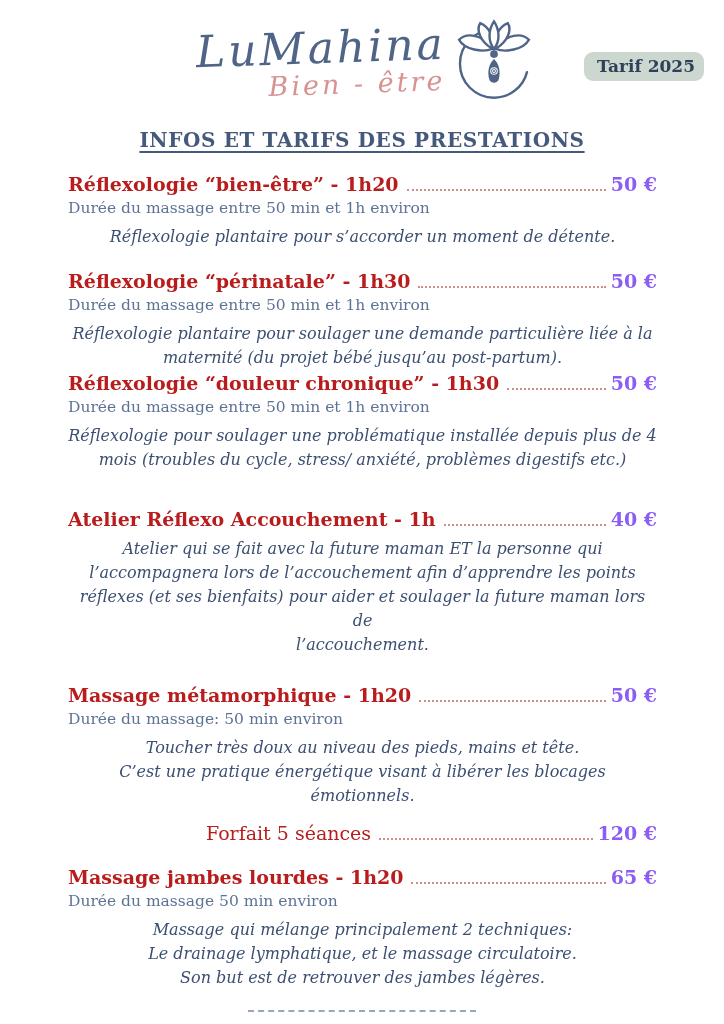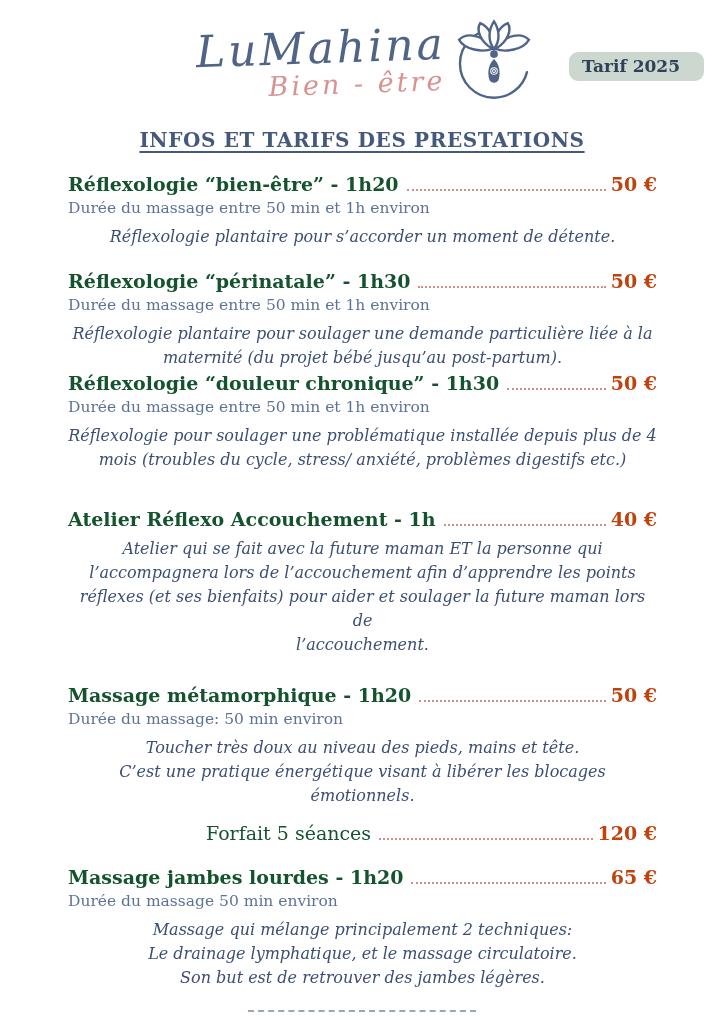--- a/index.html
+++ b/index.html
@@ -42,21 +42,21 @@
   .logo-icon { width: 92px; height: 92px; margin-top: -4px; }
 
   .badge {
     position: absolute;
     top: 52px;
     right: 20px;
     background: #ccd8cf;
     color: #2f4158;
     font-weight: bold;
     font-size: 17px;
-    padding: 4px 24px 5px 13px;
+    padding: 4px 9px 5px 13px;
     border-radius: 9px;
   }
 
   
   .page-title {
     text-align: center;
     margin-top: 22px;
     font-size: 20px;
     font-weight: bold;
     letter-spacing: 0.6px;
@@ -71,34 +71,34 @@
 
   .item { margin-bottom: 20px; }
   .item.gap-s { margin-bottom: 1px; }
   .item.gap-m { margin-bottom: 35px; }
   .item.gap-l { margin-bottom: 26px; }
 
   .title-row { display: flex; align-items: flex-end; height: 24px; }
   .item-title {
     font-size: 19px;
     font-weight: bold;
-    color: #14532d;
+    color: #b91c1c;
     white-space: nowrap;
     line-height: 24px;
   }
   .leader {
     flex: 1;
     border-bottom: 2px dotted #cf8e8a;
     margin: 0 5px 5px 8px;
     min-width: 20px;
   }
   .price {
     font-size: 19px;
     font-weight: bold;
-    color: #c2410c;
+    color: #8b5cf6;
     white-space: nowrap;
     line-height: 24px;
   }
   .subtitle {
     font-size: 15.5px;
     color: #5d7396;
     line-height: 22px;
     margin-top: 1px;
   }
   .desc {

